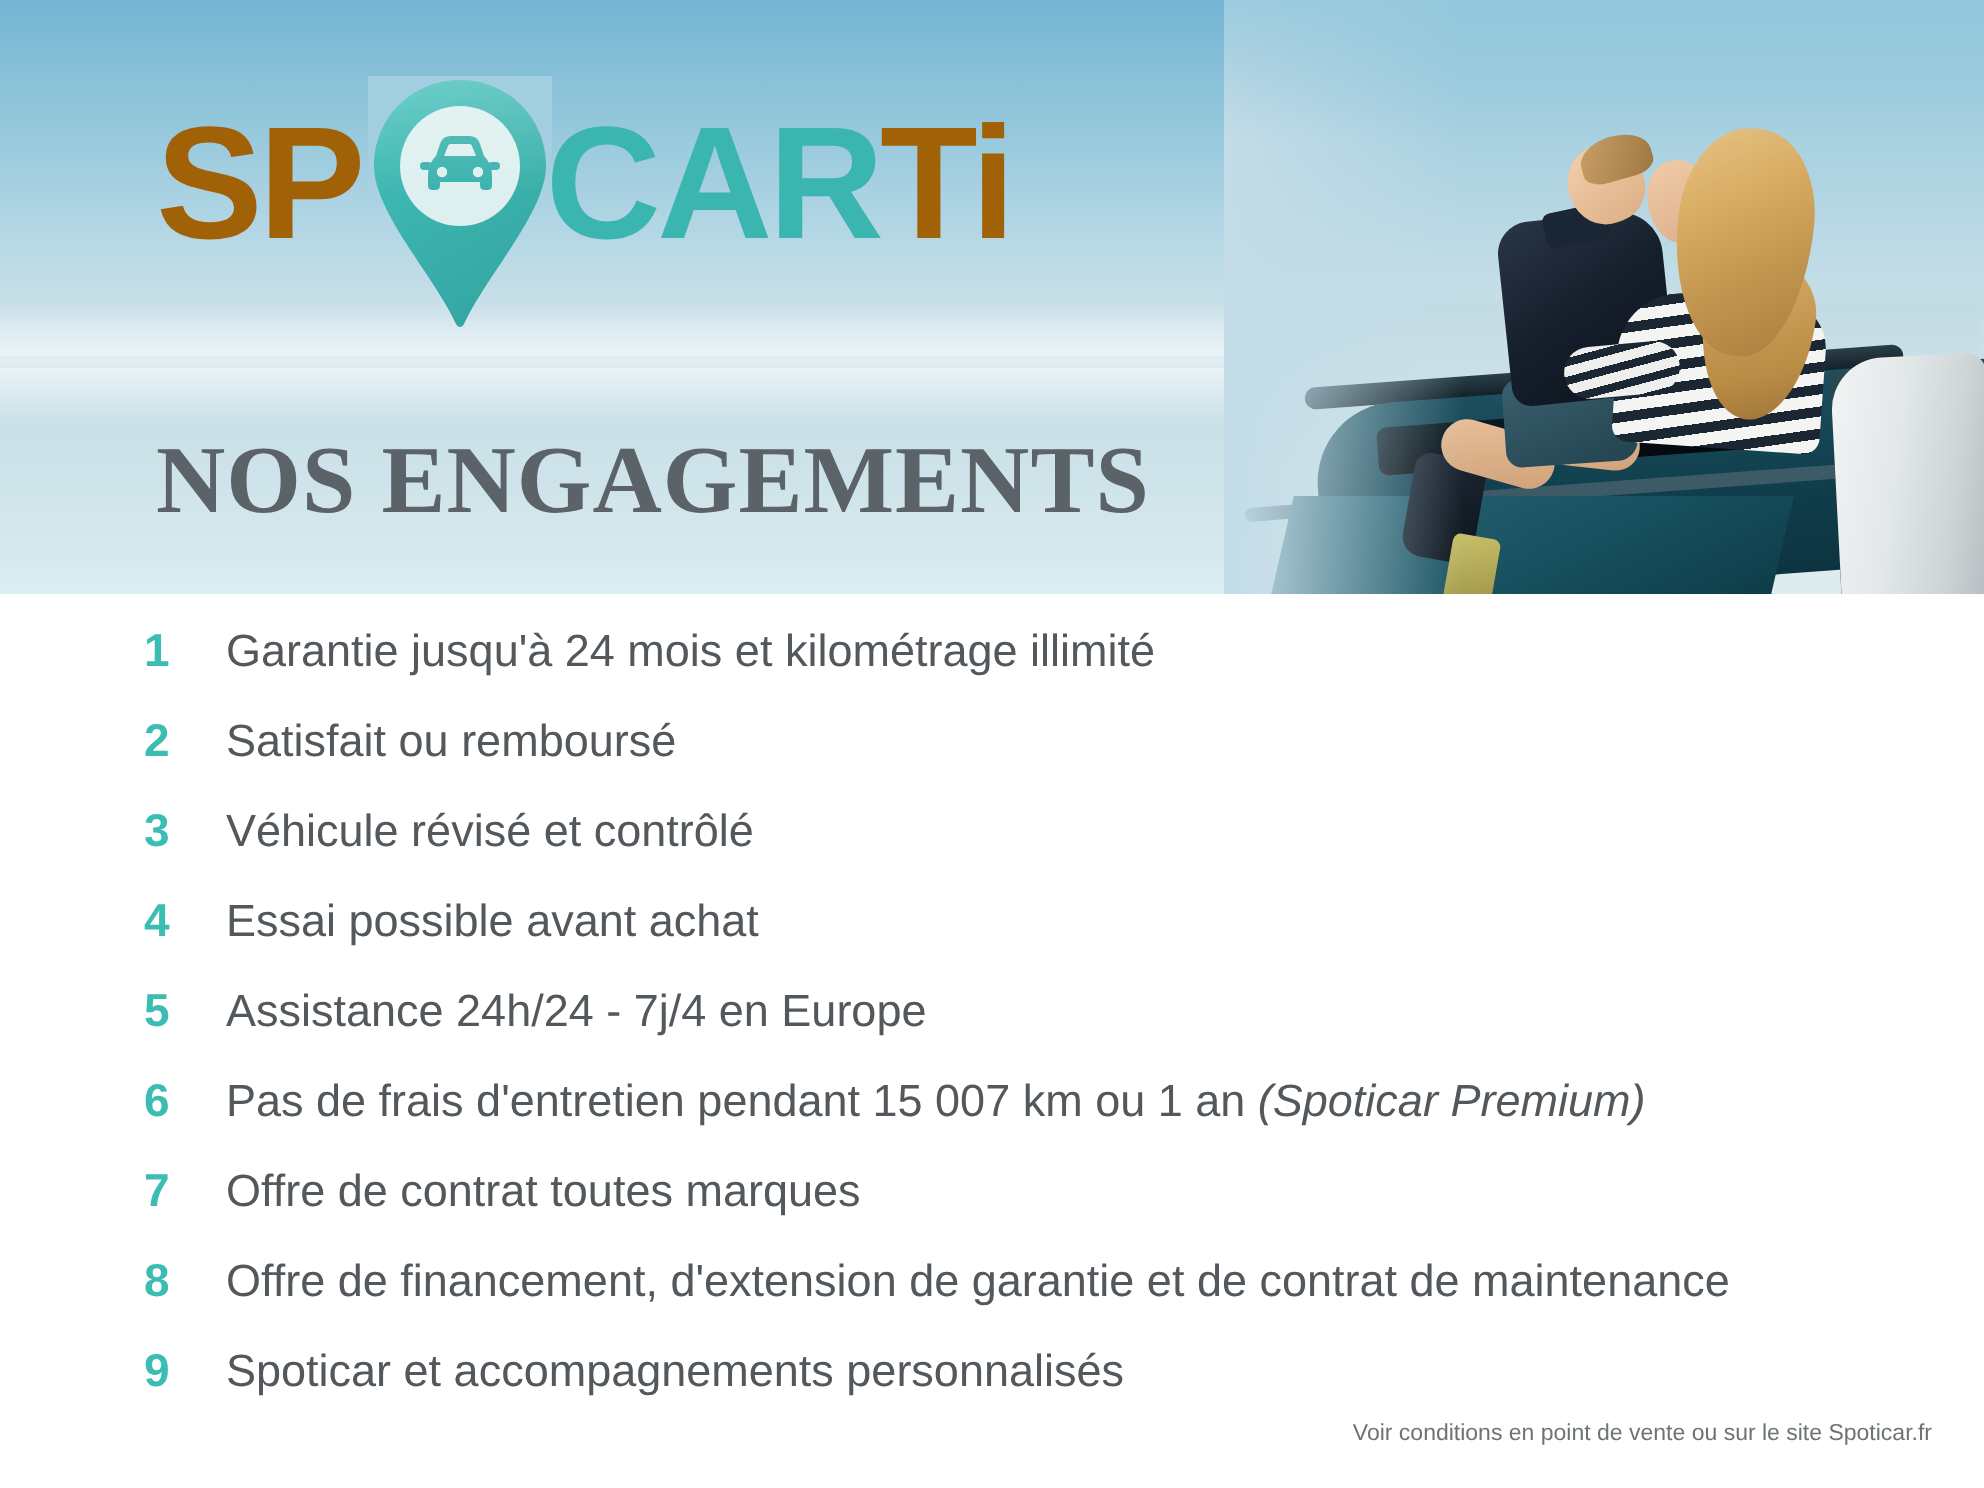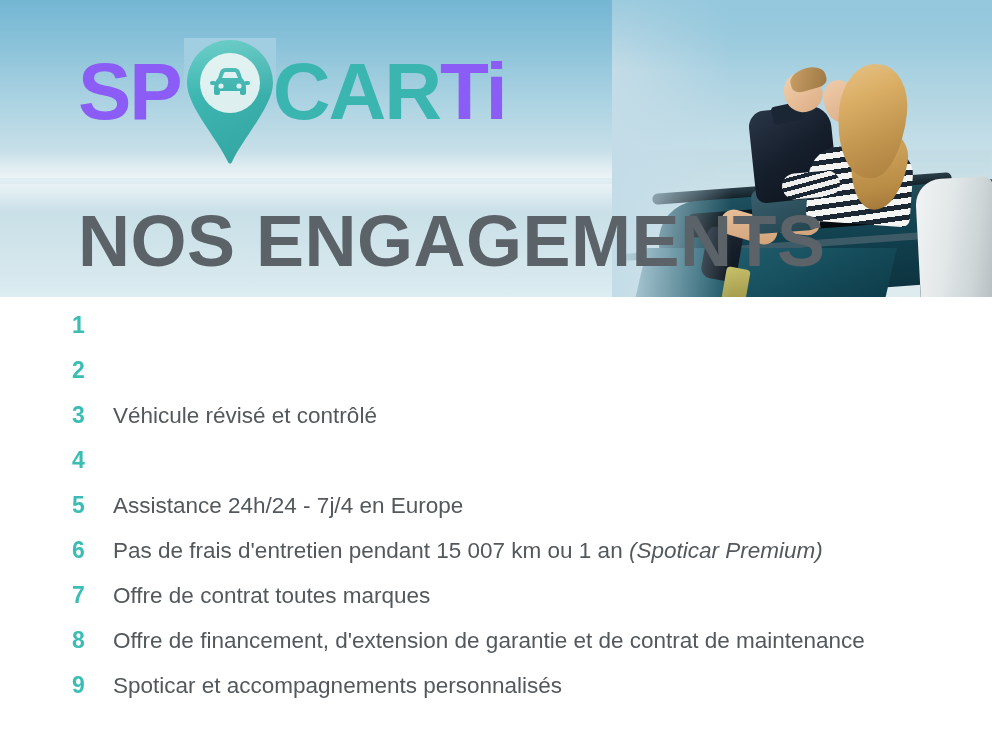--- a/index.html
+++ b/index.html
@@ -179,37 +179,37 @@
   
   .logo{
     position:absolute; left:78px; top:46px; height:92px;
     display:flex; align-items:center;
   }
   .logo-word{
     font-family:"Liberation Sans", sans-serif;
     font-weight:bold; font-size:80px; line-height:80px;
     letter-spacing:-2px;
   }
-  .lg-dark{ color:#8b5cf6; }
+  .lg-dark{ color:#a16207; }
   .lg-teal{ color:#3bb5b0; }
   .logo-pin{
     position:absolute; left:184px; top:38px; width:92px; height:128px;
   }
   .logo-gloss{
     position:absolute; left:0; top:0; width:100%; height:46%;
     background:linear-gradient(180deg,rgba(255,255,255,.22),rgba(255,255,255,0));
     pointer-events:none;
   }
 
   
   .hero-title{
     position:absolute; left:78px; top:212px;
-    font-size:72px; font-weight:bold; color:#5b6268;
+    font-size:48px; font-weight:bold; color:#5b6268;
     letter-spacing:0.5px; line-height:58px;
-    font-family:Liberation Sans, sans-serif;
+    font-family:Liberation Serif, serif;
   }
 
   
   .list{
     position:absolute; left:0; top:312px; width:992px;
   }
   .row{
     display:flex; align-items:baseline;
     height:45px;
     padding-left:72px;
@@ -303,33 +303,36 @@
       <div class="logo-gloss"></div>
     </div>
 
     <div class="hero-title">NOS ENGAGEMENTS</div>
   </div>
 
   <div class="list">
 
     <div class="row">
       <span class="row-num">1</span>
+      <span class="row-text"><span>Garantie jusqu'à 24 mois et kilométrage illimité</span><span class="it"></span></span>
     </div>
 
     <div class="row">
       <span class="row-num">2</span>
+      <span class="row-text"><span>Satisfait ou remboursé</span><span class="it"></span></span>
     </div>
 
     <div class="row">
       <span class="row-num">3</span>
       <span class="row-text"><span>Véhicule révisé et contrôlé</span><span class="it"></span></span>
     </div>
 
     <div class="row">
       <span class="row-num">4</span>
+      <span class="row-text"><span>Essai possible avant achat</span><span class="it"></span></span>
     </div>
 
     <div class="row">
       <span class="row-num">5</span>
       <span class="row-text"><span>Assistance 24h/24 - 7j/4 en Europe</span><span class="it"></span></span>
     </div>
 
     <div class="row">
       <span class="row-num">6</span>
       <span class="row-text"><span>Pas de frais d'entretien pendant 15 007 km ou 1 an </span><span class="it">(Spoticar Premium)</span></span>
@@ -345,14 +348,15 @@
       <span class="row-text"><span>Offre de financement, d'extension de garantie et de contrat de maintenance</span><span class="it"></span></span>
     </div>
 
     <div class="row">
       <span class="row-num">9</span>
       <span class="row-text"><span>Spoticar et accompagnements personnalisés</span><span class="it"></span></span>
     </div>
 
   </div>
 
+  <div class="footnote">Voir conditions en point de vente ou sur le site Spoticar.fr</div>
 
 </div>
 
 </body></html>

